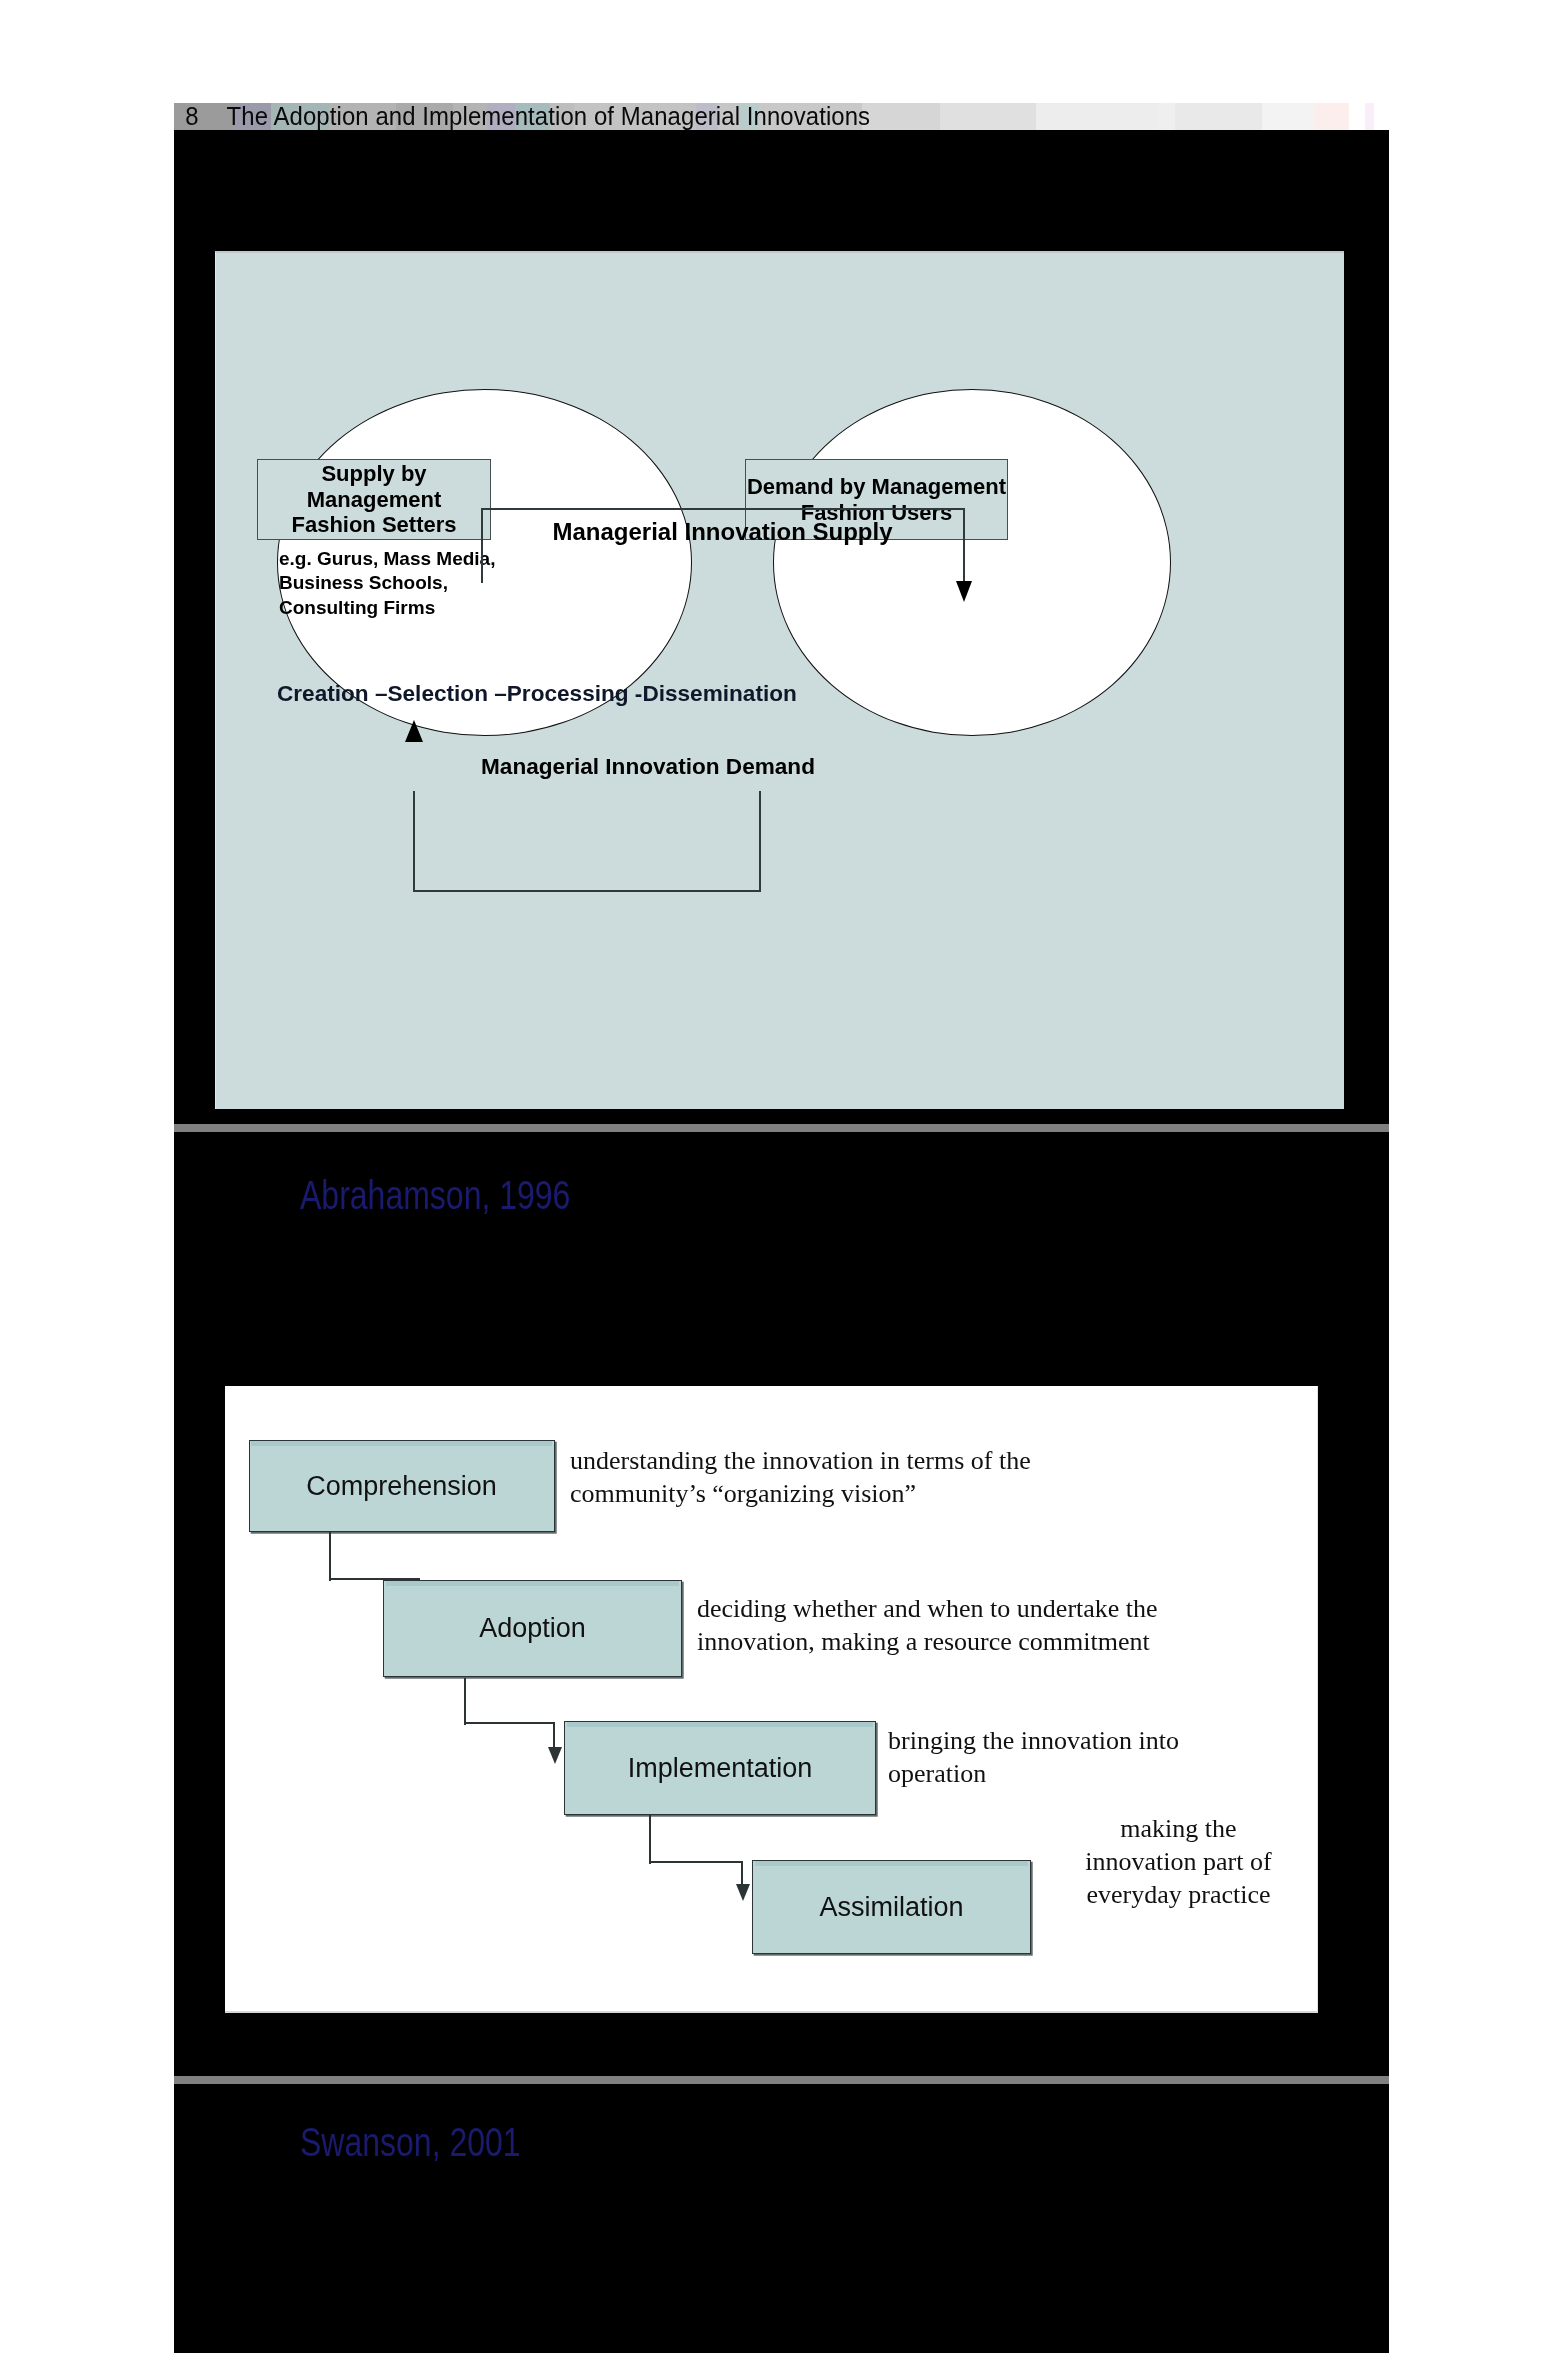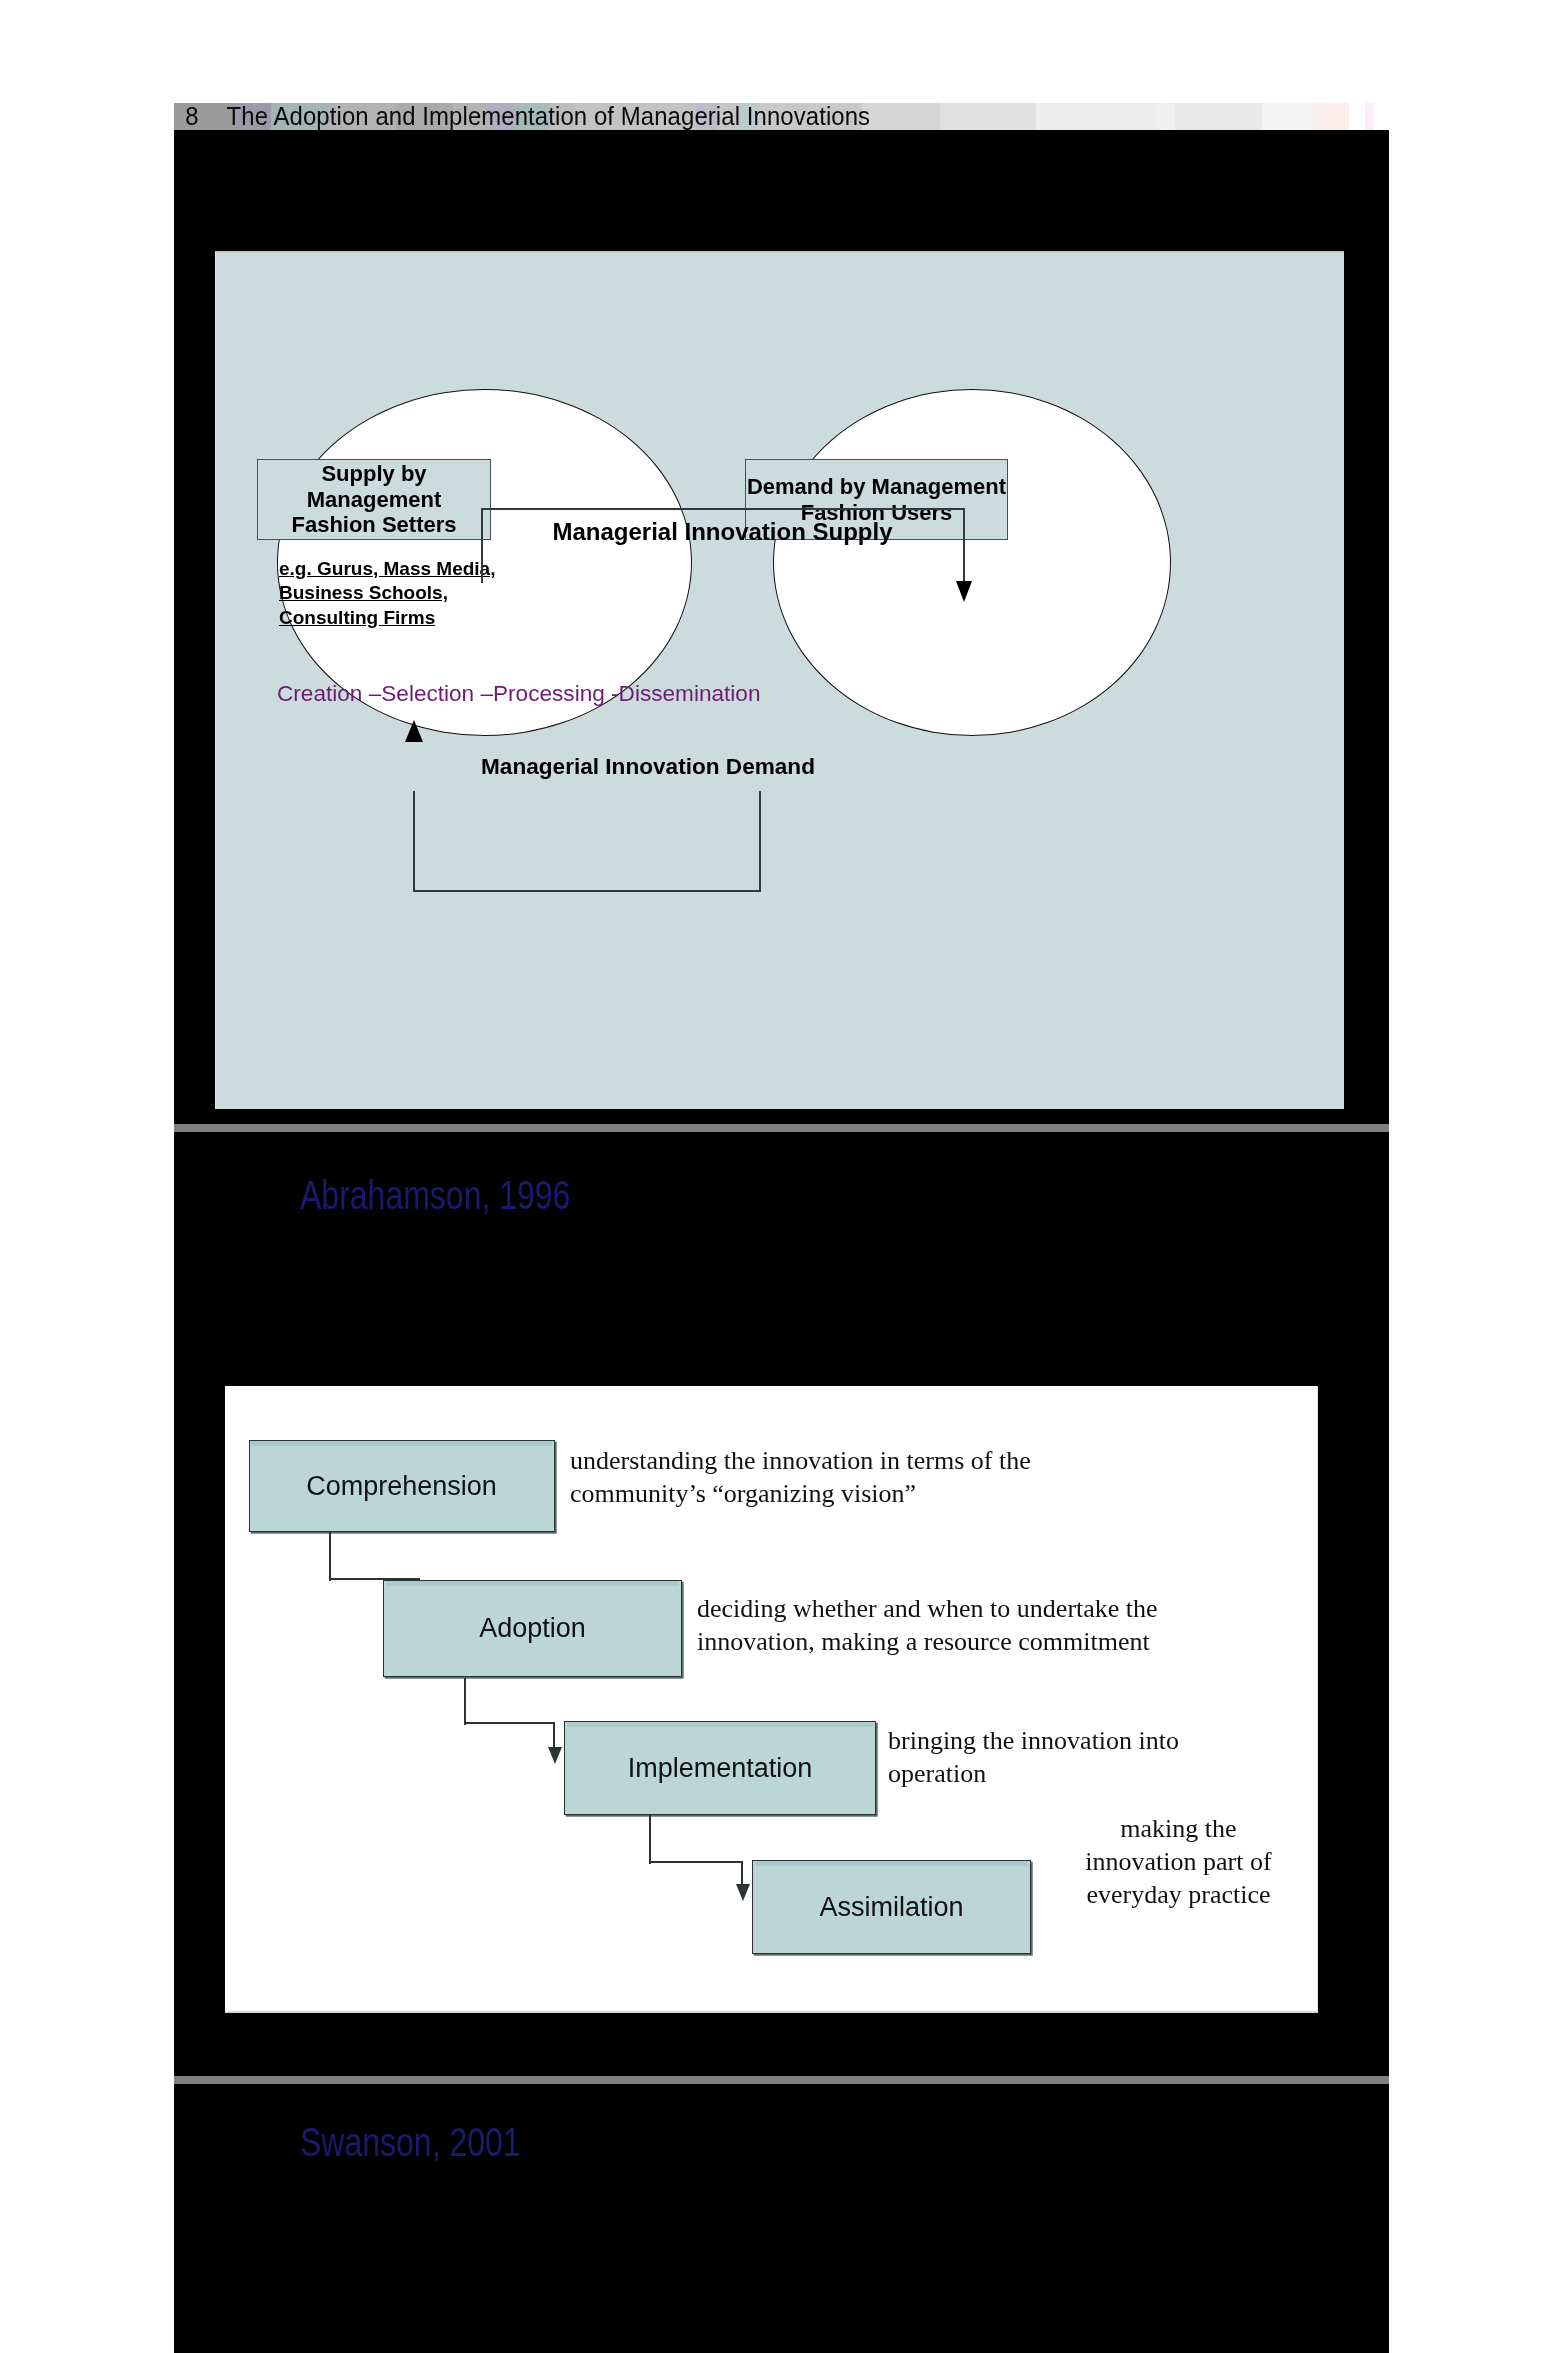--- a/index.html
+++ b/index.html
@@ -55,22 +55,22 @@
   .d1-ell{position:absolute;background:#fff;border:1.7px solid #111;border-radius:50%;}
   #ellipse-supply{left:61px;top:136px;width:413px;height:345px;}
   #ellipse-demand{left:557px;top:136px;width:396px;height:345px;}
 
   .d1-box{position:absolute;background:#ccdcdc;border:1.7px solid #454f52;
       box-sizing:border-box;display:flex;align-items:center;justify-content:center;
       text-align:center;color:#000;font-weight:bold;font-size:22px;line-height:1.18;}
   #box-supply{left:41px;top:206px;width:234px;height:81px;}
   #box-demand{left:529px;top:206px;width:263px;height:81px;}
 
-  #caption-supply{position:absolute;left:63px;top:304px;width:252px;
-      font-weight:bold;font-size:19px;line-height:1.28;color:#000;text-decoration:underline;}
+  #caption-supply{position:absolute;left:63px;top:294px;width:252px;
+      font-weight:bold;font-size:19px;line-height:1.28;color:#000;}
 
   
   #flow-supply-line{position:absolute;left:133px;top:67px;width:484px;height:75px;
       border-top:2.6px solid #2f3a3d;border-left:2.6px solid #2f3a3d;
       border-right:2.6px solid #2f3a3d;box-sizing:border-box;}
   #flow-supply-line::after{content:"";position:absolute;right:-8.7px;bottom:-19px;
       width:0;height:0;border-left:8.7px solid transparent;border-right:8.7px solid transparent;
       border-top:21px solid #000;}
   #label-supply-flow{position:absolute;left:157px;top:77px;width:435px;
       text-align:center;font-weight:bold;font-size:24px;color:#000;}
@@ -78,21 +78,21 @@
   
   #flow-demand-line{position:absolute;left:65px;top:350px;width:348px;height:101px;
       border-bottom:2.6px solid #2f3a3d;border-left:2.6px solid #2f3a3d;
       border-right:2.6px solid #2f3a3d;box-sizing:border-box;}
   #flow-demand-arrow{position:absolute;left:57px;top:279px;width:0;height:0;
       border-left:9.6px solid transparent;border-right:9.6px solid transparent;
       border-bottom:22.6px solid #000;}
   #label-demand-flow{position:absolute;left:113px;top:313px;width:374px;
       text-align:center;font-weight:bold;font-size:22.6px;color:#000;}
   #label-chain{position:absolute;left:-71px;top:240px;width:540px;
-      font-weight:normal;font-size:22.6px;color:#701a75;white-space:nowrap;}
+      font-weight:bold;font-size:22.6px;color:#0f172a;white-space:nowrap;}
 
   
   #d1-layer{position:absolute;left:132px;top:188px;width:870px;height:609px;}
 
   
   .citation{position:absolute;color:#1a1a6e;font-size:40px;white-space:nowrap;
       transform:scaleX(.80);transform-origin:left center;}
   #citation-one{left:300px;top:1173px;}
   #citation-two{left:300px;top:2120px;}
 

